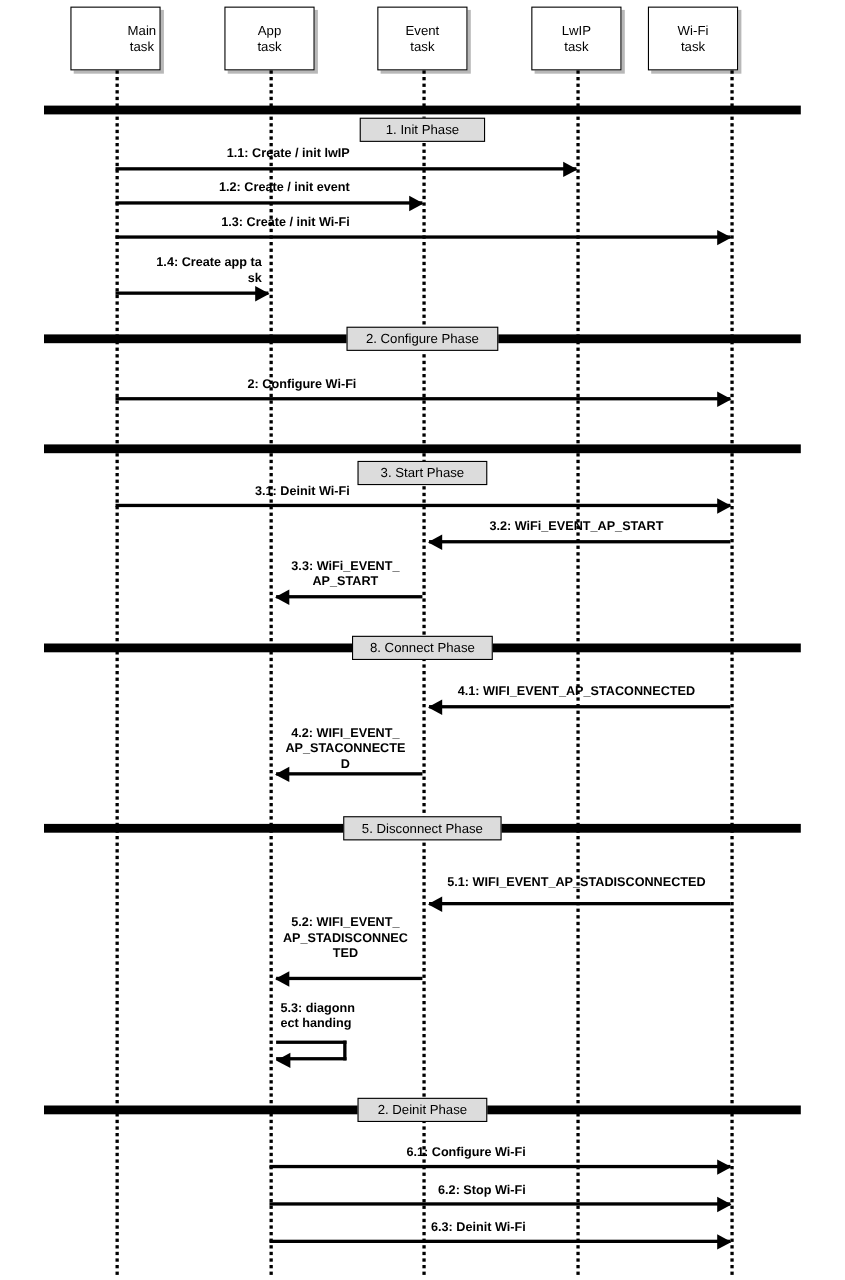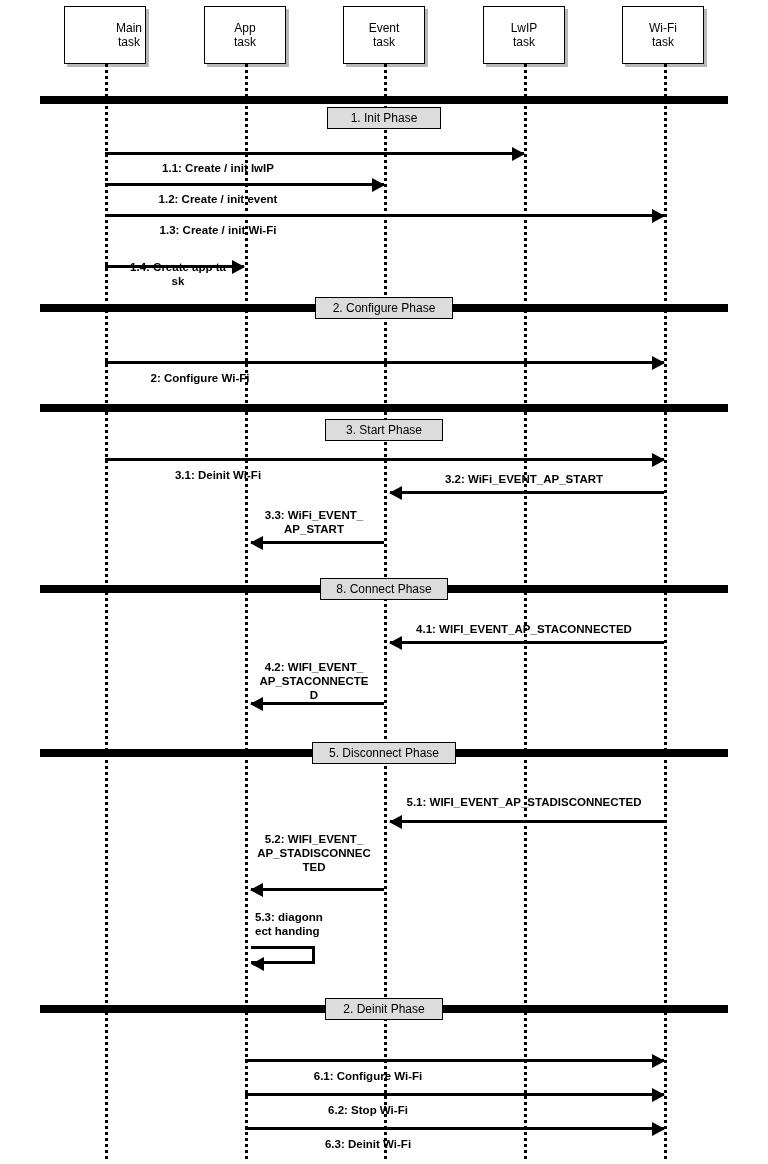--- a/index.html
+++ b/index.html
@@ -92,21 +92,21 @@
   }
   .msg-label {
     position: absolute;
     font-size: 11.5px;
     font-weight: bold;
     line-height: 14px;
     color: #000000;
     white-space: pre-line;
   }
   .msg-label.center { text-align: center; }
-  .msg-label.left   { text-align: center; margin-top: 28px; }
+  .msg-label.left   { text-align: right; }
 
   
   .self-msg {
     position: absolute;
     box-sizing: border-box;
     border: 3px solid #000000;
     border-left: none;
     width: 64px;
     height: 18px;
   }
@@ -133,21 +133,21 @@
     <span class="l2">task</span>
   </div>
   <div class="participant" style="left:343px; top:6px;">
     <span class="l1">Event</span>
     <span class="l2">task</span>
   </div>
   <div class="participant" style="left:483px; top:6px;">
     <span class="l1">LwIP</span>
     <span class="l2">task</span>
   </div>
-  <div class="participant" style="left:622px; top:6px;justify-content:center;">
+  <div class="participant" style="left:589px; top:6px;justify-content:center;">
     <span class="l1">Wi-Fi</span>
     <span class="l2">task</span>
   </div>
 
   <div class="lifeline" style="left:105px;"></div>
   <div class="lifeline" style="left:245px;"></div>
   <div class="lifeline" style="left:384px;"></div>
   <div class="lifeline" style="left:524px;"></div>
   <div class="lifeline" style="left:664px;"></div>
 
@@ -174,21 +174,21 @@
     </div>
   <div class="msg-label left" style="left:118px; top:232px; width:120px;">1.4: Create app ta
 sk</div>
 
   <div class="phase-bar" style="top:304px;"></div>
   <div class="phase-label" style="left:315px; top:297px; width:138px;">2. Configure Phase</div>
 
   <div class="msg right" style="left:105px; top:361px; width:559px;">
       <span class="head"></span>
     </div>
-  <div class="msg-label left" style="left:100px; top:343px; width:200px;">2: Configure Wi-Fi</div>
+  <div class="msg-label left" style="left:124px; top:343px; width:200px;">2: Configure Wi-Fi</div>
 
   <div class="phase-bar" style="top:404px;"></div>
   <div class="phase-label" style="left:325px; top:419px; width:118px;">3. Start Phase</div>
 
   <div class="msg right" style="left:105px; top:458px; width:559px;">
       <span class="head"></span>
     </div>
   <div class="msg-label left" style="left:118px; top:440px; width:200px;">3.1: Deinit Wi-Fi</div>
 
   <div class="msg left" style="left:390px; top:491px; width:274px;">

